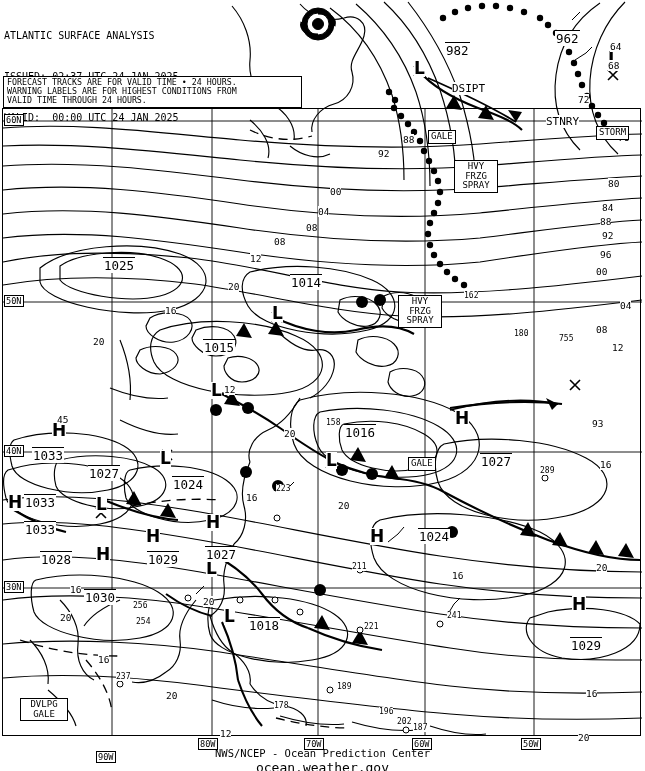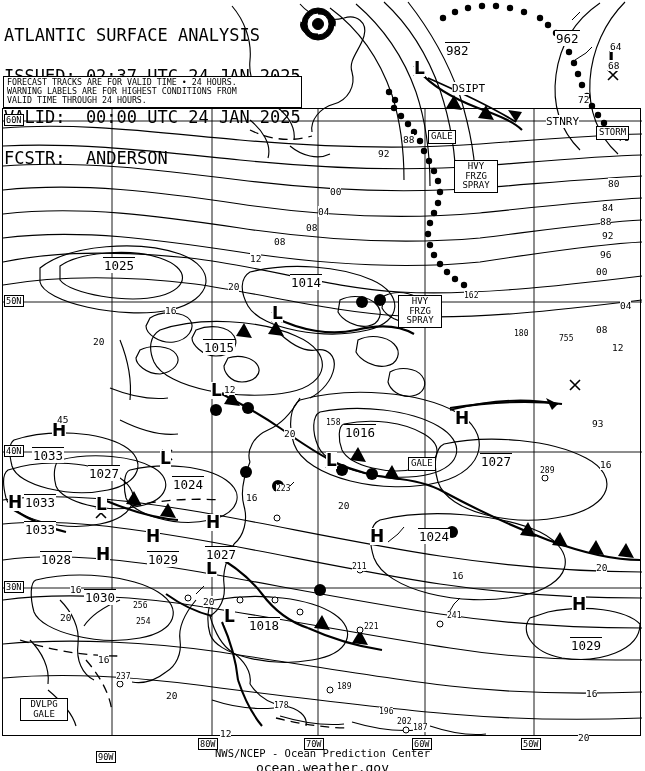--- a/index.html
+++ b/index.html
@@ -1,21 +1,21 @@
 <!DOCTYPE html>
 <html><head>
 <meta charset="utf-8">
 <style>
   html,body{margin:0;padding:0;background:#fff;}
   body{width:645px;height:771px;position:relative;overflow:hidden;
        font-family:"Liberation Sans",sans-serif;color:#000;}
   #map{position:absolute;left:0;top:0;width:645px;height:771px;}
   .abs{position:absolute;}
   .hdr{left:4px;top:2px;width:300px;font-family:"DejaVu Sans Mono",monospace;
-       font-size:17px;line-height:13.6px;letter-spacing:0px;white-space:pre;}
+       font-size:10px;line-height:13.6px;letter-spacing:0px;white-space:pre;}
   .hdrbox{left:3px;top:76px;width:297px;height:30px;border:1.3px solid #000;
           background:#fff;}
   .hdrbox .t{position:absolute;left:3px;top:1px;font-family:"DejaVu Sans Mono",monospace;
        font-size:8.3px;line-height:9.2px;white-space:pre;}
   .isobU{font-family:"DejaVu Sans Mono",monospace;font-size:12.5px;background:#fff;
         padding:0 1px;border-top:1.4px solid #000;}
   .lbl{font-family:"DejaVu Sans Mono",monospace;font-size:9.5px;background:#fff;}
   .tiny{font-family:"DejaVu Sans Mono",monospace;font-size:8px;background:#fff;}
   .HL{font-family:"DejaVu Sans",sans-serif;font-size:17px;font-weight:bold;
       background:#fff;line-height:17px;}
@@ -294,21 +294,20 @@
     </g>
   </g>
 </svg>
 
 <div class="frame"></div>
 
 <div class="abs hdr">
   <div>ATLANTIC SURFACE ANALYSIS</div>
   <div>ISSUED: 02:37 UTC 24 JAN 2025</div>
   <div>VALID:  00:00 UTC 24 JAN 2025</div>
-  <div>FCSTR:  ANDERSON</div>
 </div>
 
 <div class="abs hdrbox">
   <div class="t">FORECAST TRACKS ARE FOR VALID TIME • 24 HOURS.
 WARNING LABELS ARE FOR HIGHEST CONDITIONS FROM
 VALID TIME THROUGH 24 HOURS.</div>
 </div>
 
 <div class="abs gridlbl" style="left:4px;top:114px;">60N</div>
 <div class="abs gridlbl" style="left:4px;top:295px;">50N</div>

